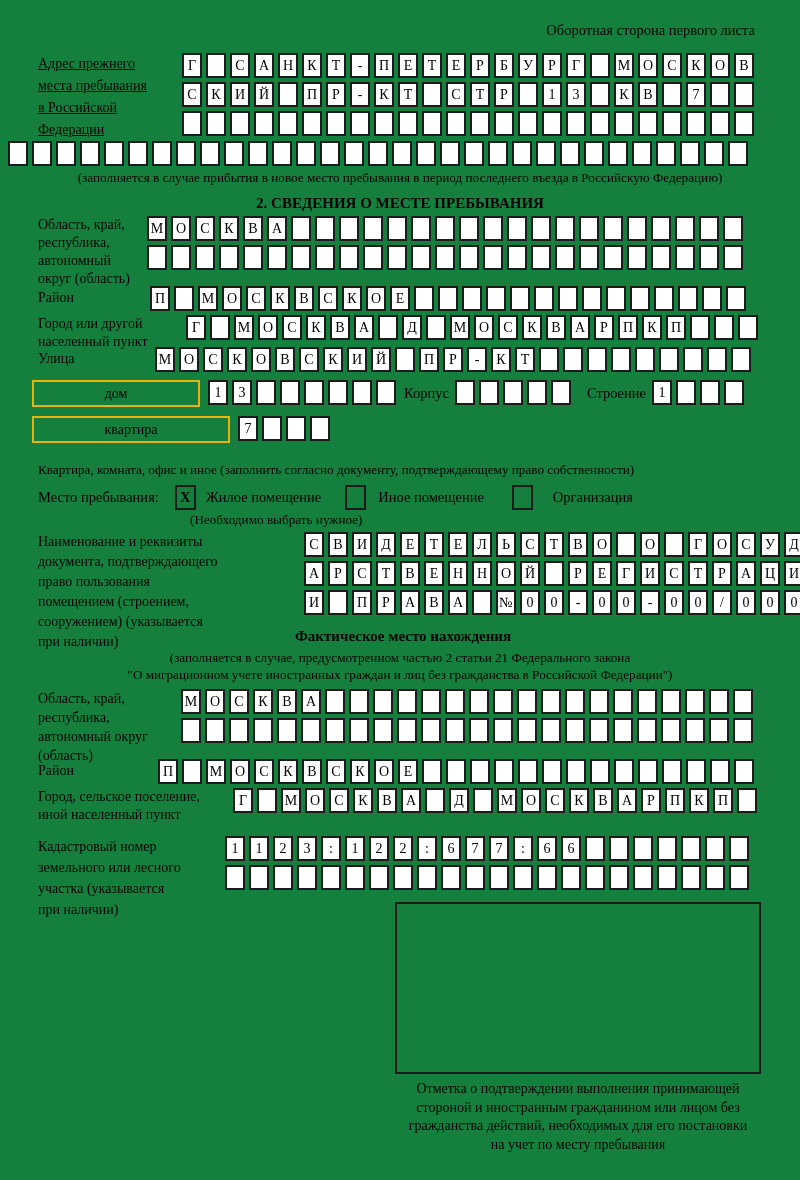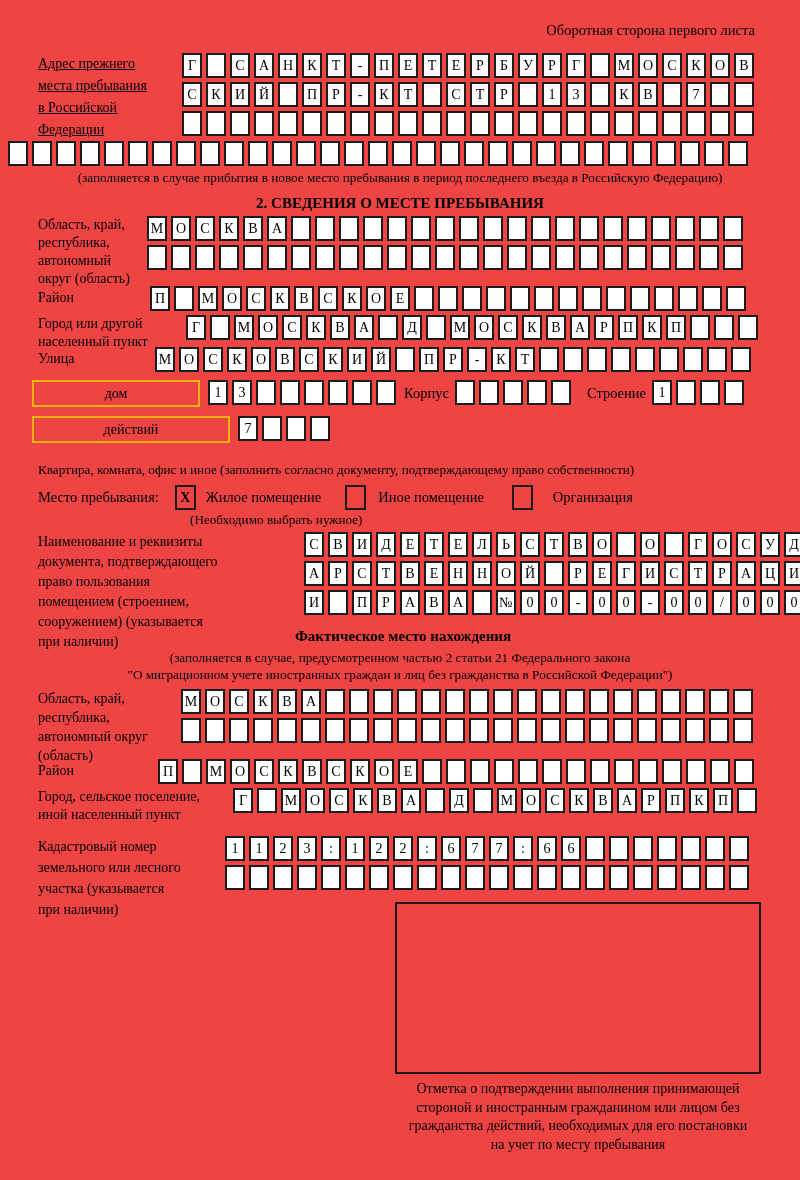--- a/index.html
+++ b/index.html
@@ -1,16 +1,16 @@
 <!DOCTYPE html>
 <html><head>
 <meta charset="utf-8">
 <style>
   html,body{margin:0;padding:0;background:#fff;}
-  .page{width:800px;height:1180px;background:#ef4444;color:#000;
+  .page{width:800px;height:1180px;background:#15803d;color:#000;
         font-family:"Liberation Serif", serif; overflow:hidden; position:relative;}
   .top-title{padding:22px 45px 0 0;text-align:right;font-size:14.5px;}
   .lines{white-space:pre-line;}
   .frow{display:flex;align-items:flex-start;}
   .flabel{box-sizing:border-box;padding-left:38px;font-size:14px;line-height:22px;flex:0 0 auto;}
   .cellrow{display:flex;margin-bottom:4px;}
   .cell{box-sizing:content-box;width:16px;height:21px;border:2px solid #1b1b1b;margin-right:4px;
         font-size:14px;line-height:21px;text-align:center;flex:0 0 auto;background:#fff;}
   .note{font-size:13.2px;padding-left:38px;}
   .note.center{text-align:center;padding-left:0;}
@@ -368,21 +368,21 @@
     <div class="inline-label stroenie-label">Строение</div>
     <div class="cellrow">
         <div class="cell">1</div>
         <div class="cell"></div>
         <div class="cell"></div>
         <div class="cell"></div>
       </div>
   </div>
 
   <div class="frow kv-row">
-    <div class="labelbox w-kv">действий</div>
+    <div class="labelbox w-kv">квартира</div>
     <div class="cellrow">
         <div class="cell">7</div>
         <div class="cell"></div>
         <div class="cell"></div>
         <div class="cell"></div>
       </div>
   </div>
   <div class="note kv-note">Квартира, комната, офис и иное (заполнить согласно документу, подтверждающему право собственности)</div>
 
   <div class="frow stay-row">

